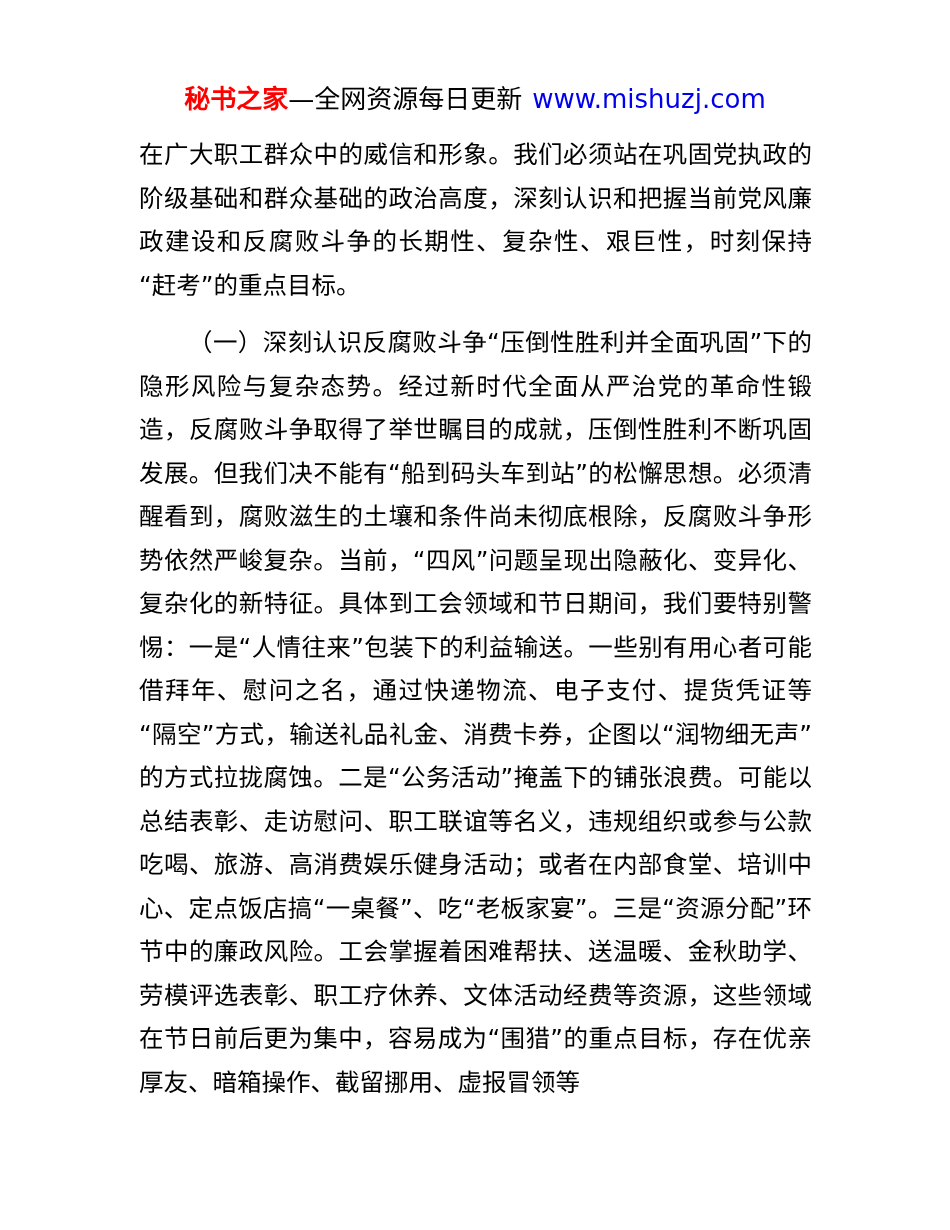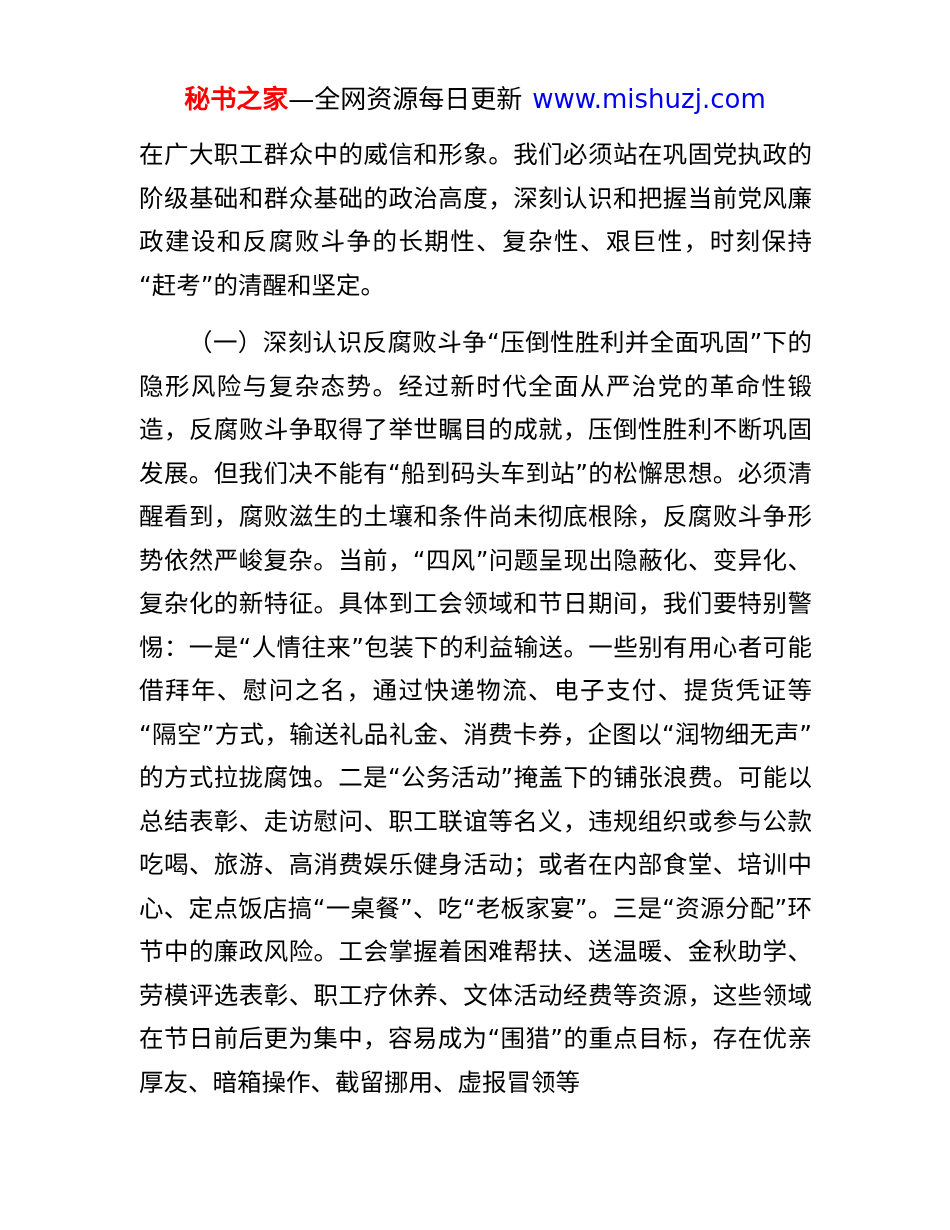--- a/index.html
+++ b/index.html
@@ -67,20 +67,20 @@
 </head>
 <body>
 
 <div class="page">
 
   <div class="page-header">
     <span class="site-name">秘书之家</span><span class="header-sep">—</span><span class="header-tagline">全网资源每日更新</span><a class="site-url">www.mishuzj.com</a>
   </div>
 
   <div class="doc-body">
-    <p class="para para-first">在广大职工群众中的威信和形象。我们必须站在巩固党执政的阶级基础和群众基础的政治高度，深刻认识和把握当前党风廉政建设和反腐败斗争的长期性、复杂性、艰巨性，时刻保持“赶考”的清醒和坚定。</p>
+    <p class="para para-first">在广大职工群众中的威信和形象。我们必须站在巩固党执政的阶级基础和群众基础的政治高度，深刻认识和把握当前党风廉政建设和反腐败斗争的长期性、复杂性、艰巨性，时刻保持“赶考”的重点目标。</p>
 
     <p class="para para-indent">
       <span>（一）深刻认识反腐败斗争“压倒性胜利并全面巩固”下的隐形风险与复杂态势。经过新时代全面从严治党的革命性锻造，反腐败斗争取得了举世瞩目的成就，压倒性胜利不断巩固发展。但我们决不能有“船到码头车到站”的松懈思想。必须清醒看到，腐败滋生的土壤和条件尚未彻底根除，反腐败斗争形势依然严峻复杂。当前，“四风”问题呈现出隐蔽化、变异化、复杂化的新特征。具体到工会领域和节日期间，我们要特别警惕：一是“人情往来”包装下的利益输送。一些别有用心者可能借拜年、慰问之名，通过快递物流、电子支付、提货凭证等“隔空”方式，输送礼品礼金、消费卡券，企图以“润物细无声”的方式拉拢腐蚀。</span><span class="bold">二是“公务活动”掩盖下的铺张浪费。</span><span>可能以总结表彰、走访慰问、职工联谊等名义，违规组织或参与公款吃喝、旅游、高消费娱乐健身活动；或者在内部食堂、培训中心、定点饭店搞“一桌餐”、吃“老板家宴”。</span><span class="bold">三是“资源分配”环节中的廉政风险。</span><span>工会掌握着困难帮扶、送温暖、金秋助学、劳模评选表彰、职工疗休养、文体活动经费等资源，这些领域在节日前后更为集中，容易成为“围猎”的重点目标，存在优亲厚友、暗箱操作、截留挪用、虚报冒领等</span>
     </p>
   </div>
 
 </div>
 
 </body></html>

